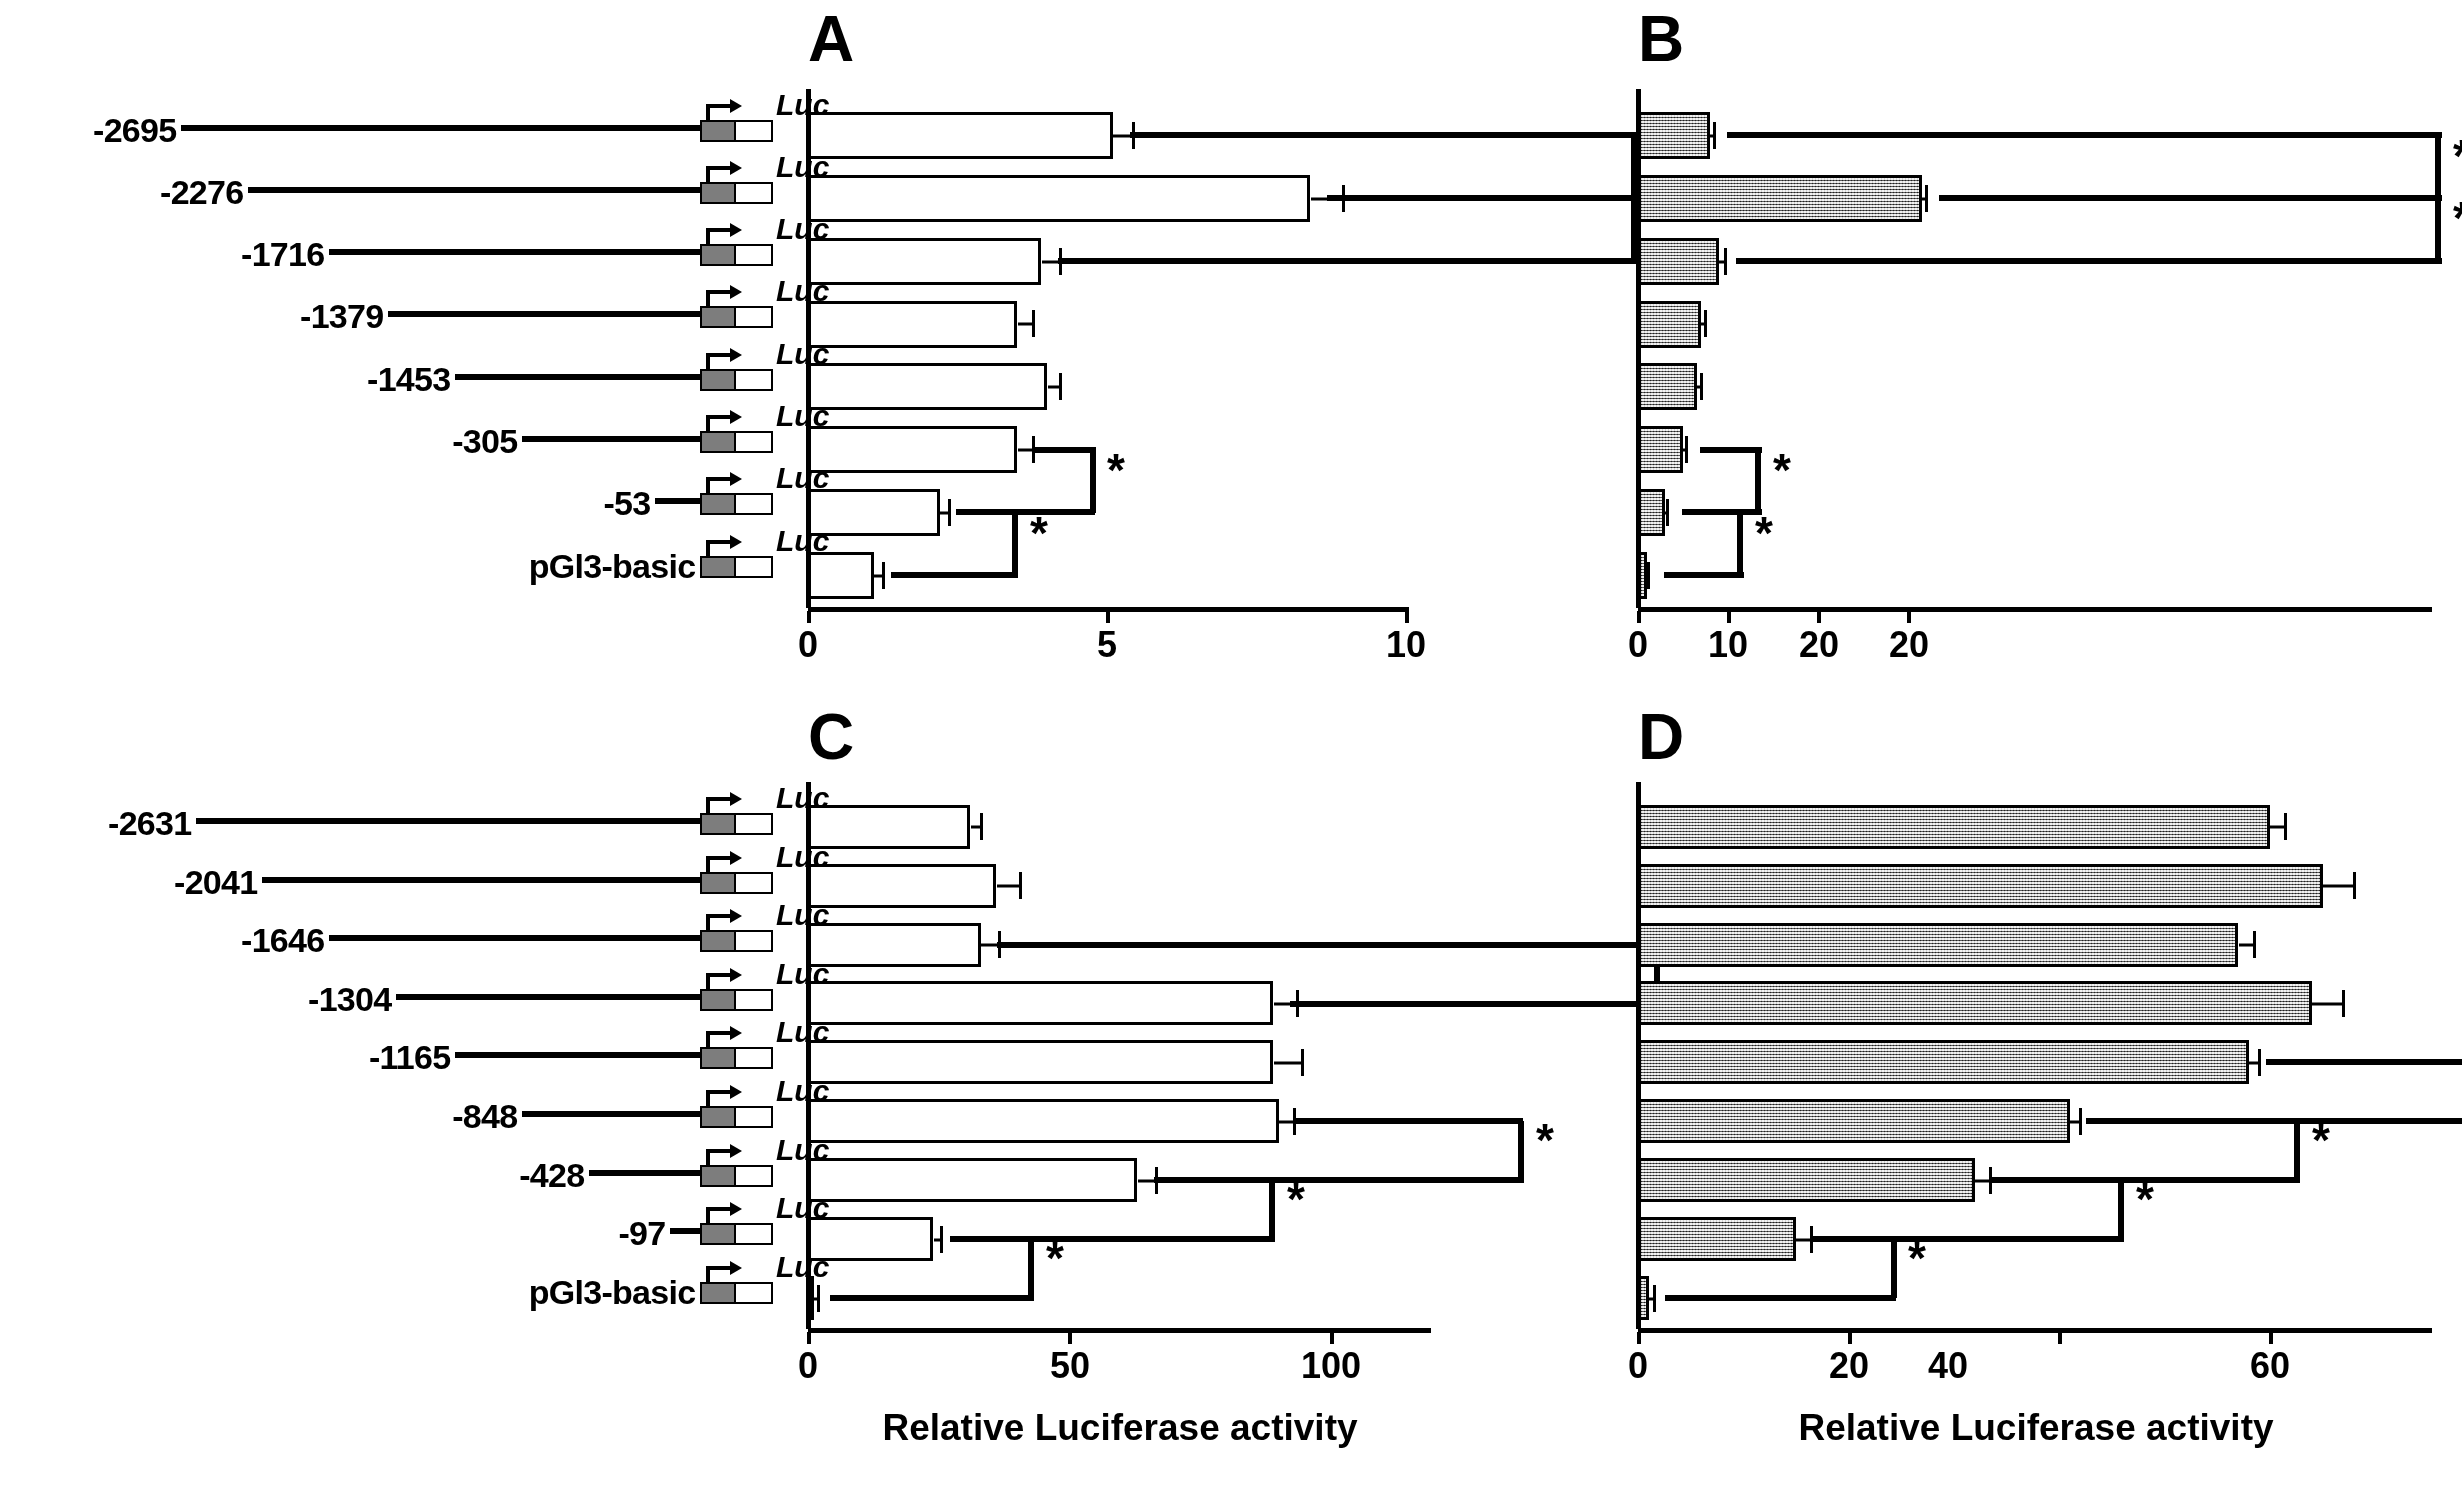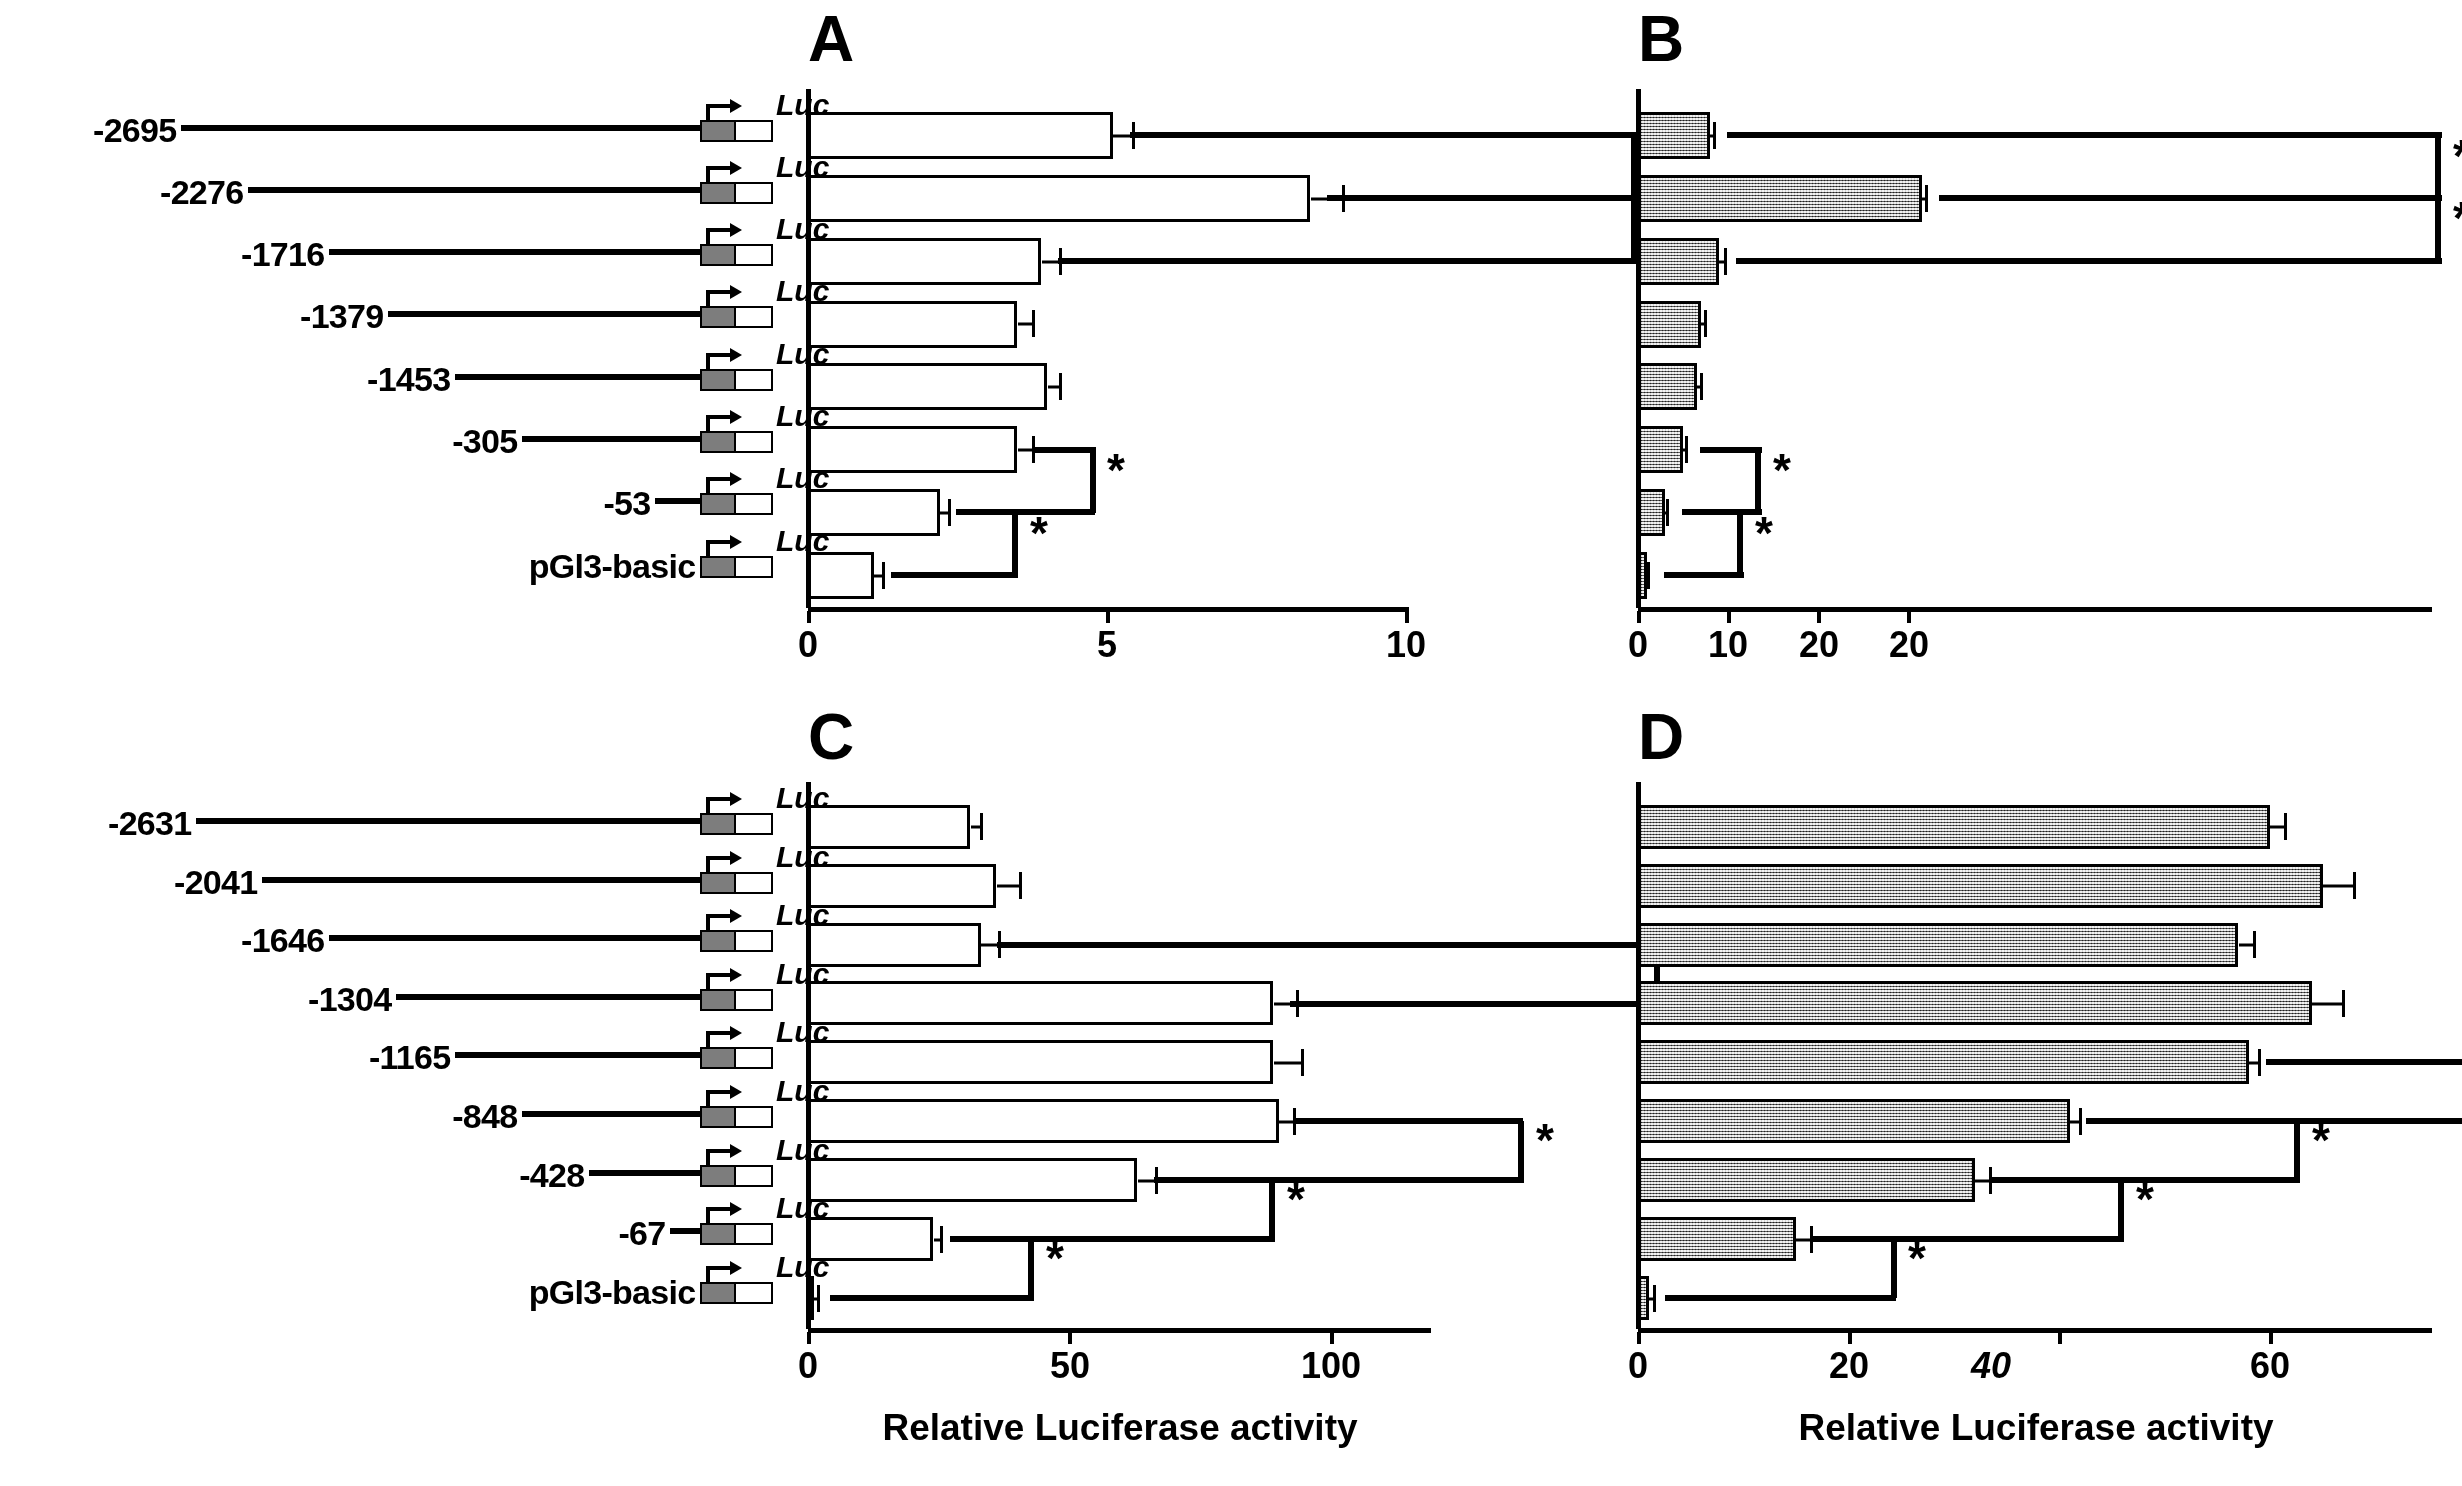--- a/index.html
+++ b/index.html
@@ -224,21 +224,21 @@
         <span class="cons-icon">
           <span class="gray"></span>
           <span class="white"></span>
           <span class="arrowv"></span>
           <span class="arrowh"></span>
           <span class="arrowhd"></span>
           <span class="luc">Luc</span>
         </span>
       </div>
       <div class="construct" style="left: 0px; top: 1231px; width: 771px;">
-        <span class="cons-label">-67</span>
+        <span class="cons-label">-97</span>
         <span class="cons-line" style="width: 30px; margin-left: 4.5px; margin-right: 0px;"></span>
         <span class="cons-icon">
           <span class="gray"></span>
           <span class="white"></span>
           <span class="arrowv"></span>
           <span class="arrowh"></span>
           <span class="arrowhd"></span>
           <span class="luc">Luc</span>
         </span>
       </div>
@@ -490,21 +490,21 @@
     </div>
     <div class="plot" style="left: 0px; top: 0px; width: 2462px; height: 1486px;">
       <div class="panel-letter" style="left: 1638px; top: 705px;">D</div>
       <div class="axis-y" style="left: 1636px; top: 782px; height: 547px;"></div>
       <div class="axis-x" style="left: 1638px; top: 1328px; width: 794px;"></div>
       <div class="tick" style="left: 1637px; top: 1332px;"></div>
       <div class="ticklabel" style="left: 1638px; top: 1348px;">0</div>
       <div class="tick" style="left: 1848px; top: 1332px;"></div>
       <div class="ticklabel" style="left: 1849px; top: 1348px;">20</div>
       <div class="tick" style="left: 2058px; top: 1332px;"></div>
-      <div class="ticklabel" style="left: 1991px; top: 1348px; font-style: italic;">40</div>
+      <div class="ticklabel" style="left: 1948px; top: 1348px;">40</div>
       <div class="tick" style="left: 2269px; top: 1332px;"></div>
       <div class="ticklabel" style="left: 2270px; top: 1348px;">60</div>
       <div class="bar hatch" style="left: 1638px; top: 805px; width: 632px; height: 44px;"></div>
       <div class="err" style="left: 2270px; top: 813px; width: 16px; height: 27px;">
         <span class="hline" style="left:0;width:16px"></span>
         <span class="cap" style="left:14.3px;height:27px"></span>
       </div>
       <div class="bar hatch" style="left: 1638px; top: 864px; width: 685px; height: 44px;"></div>
       <div class="err" style="left: 2323px; top: 872px; width: 32px; height: 27px;">
         <span class="hline" style="left:0;width:32px"></span>

